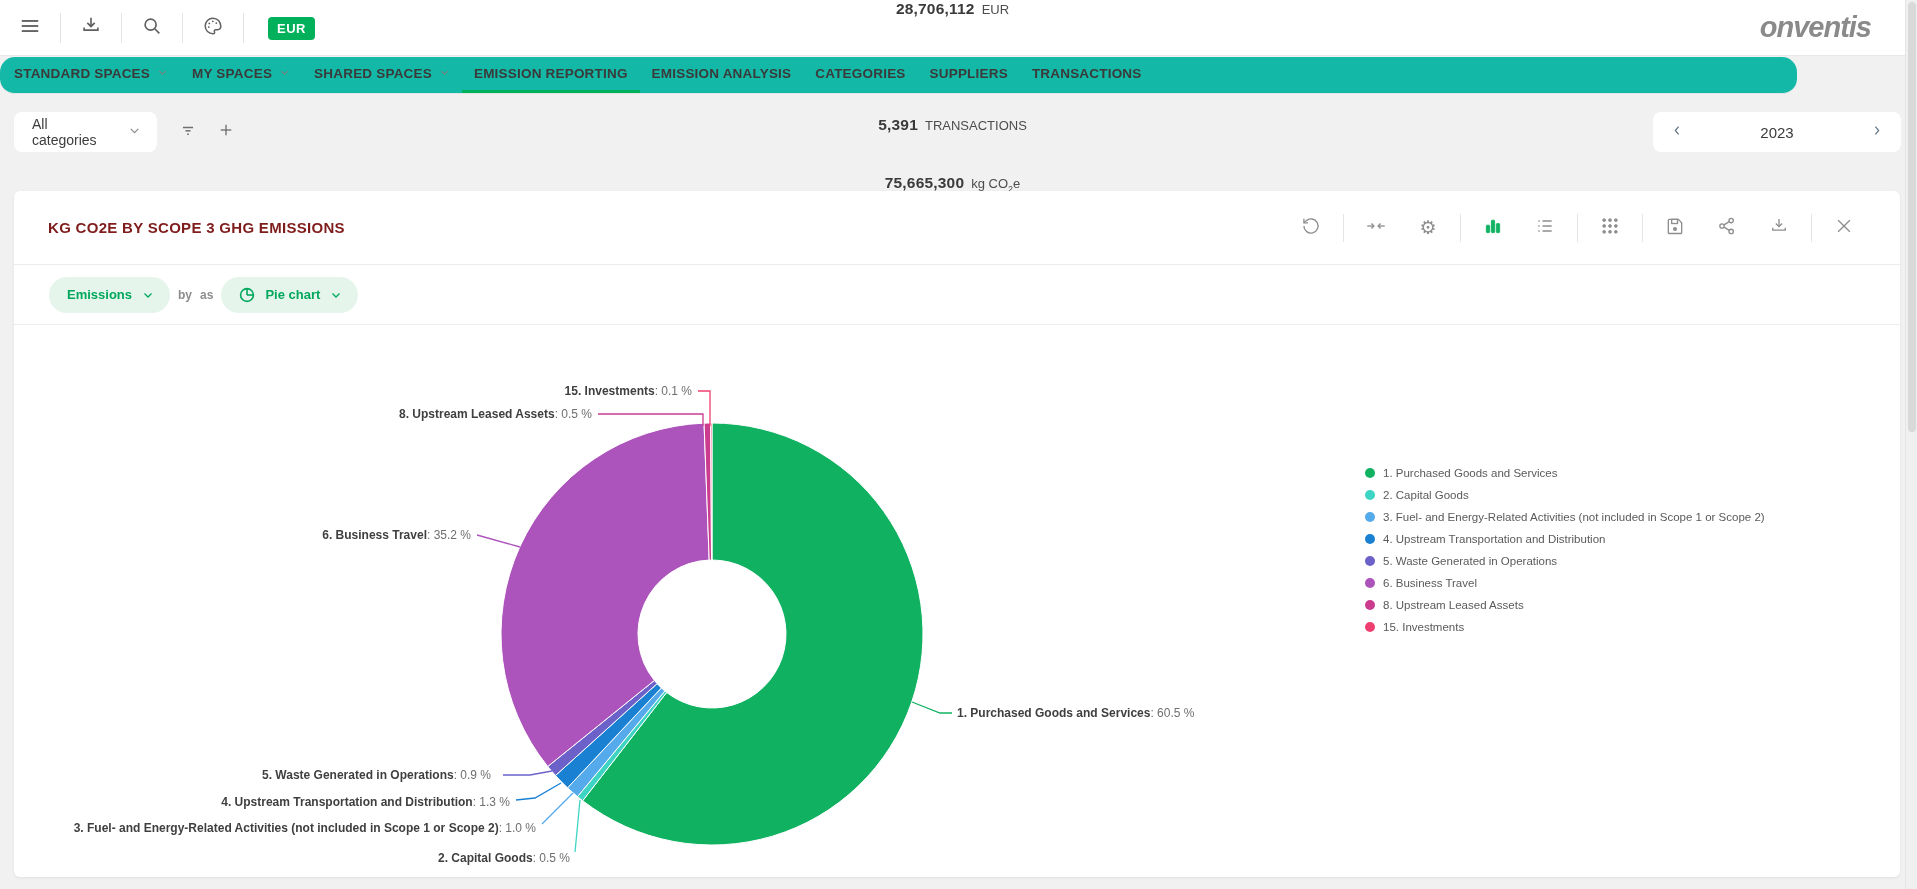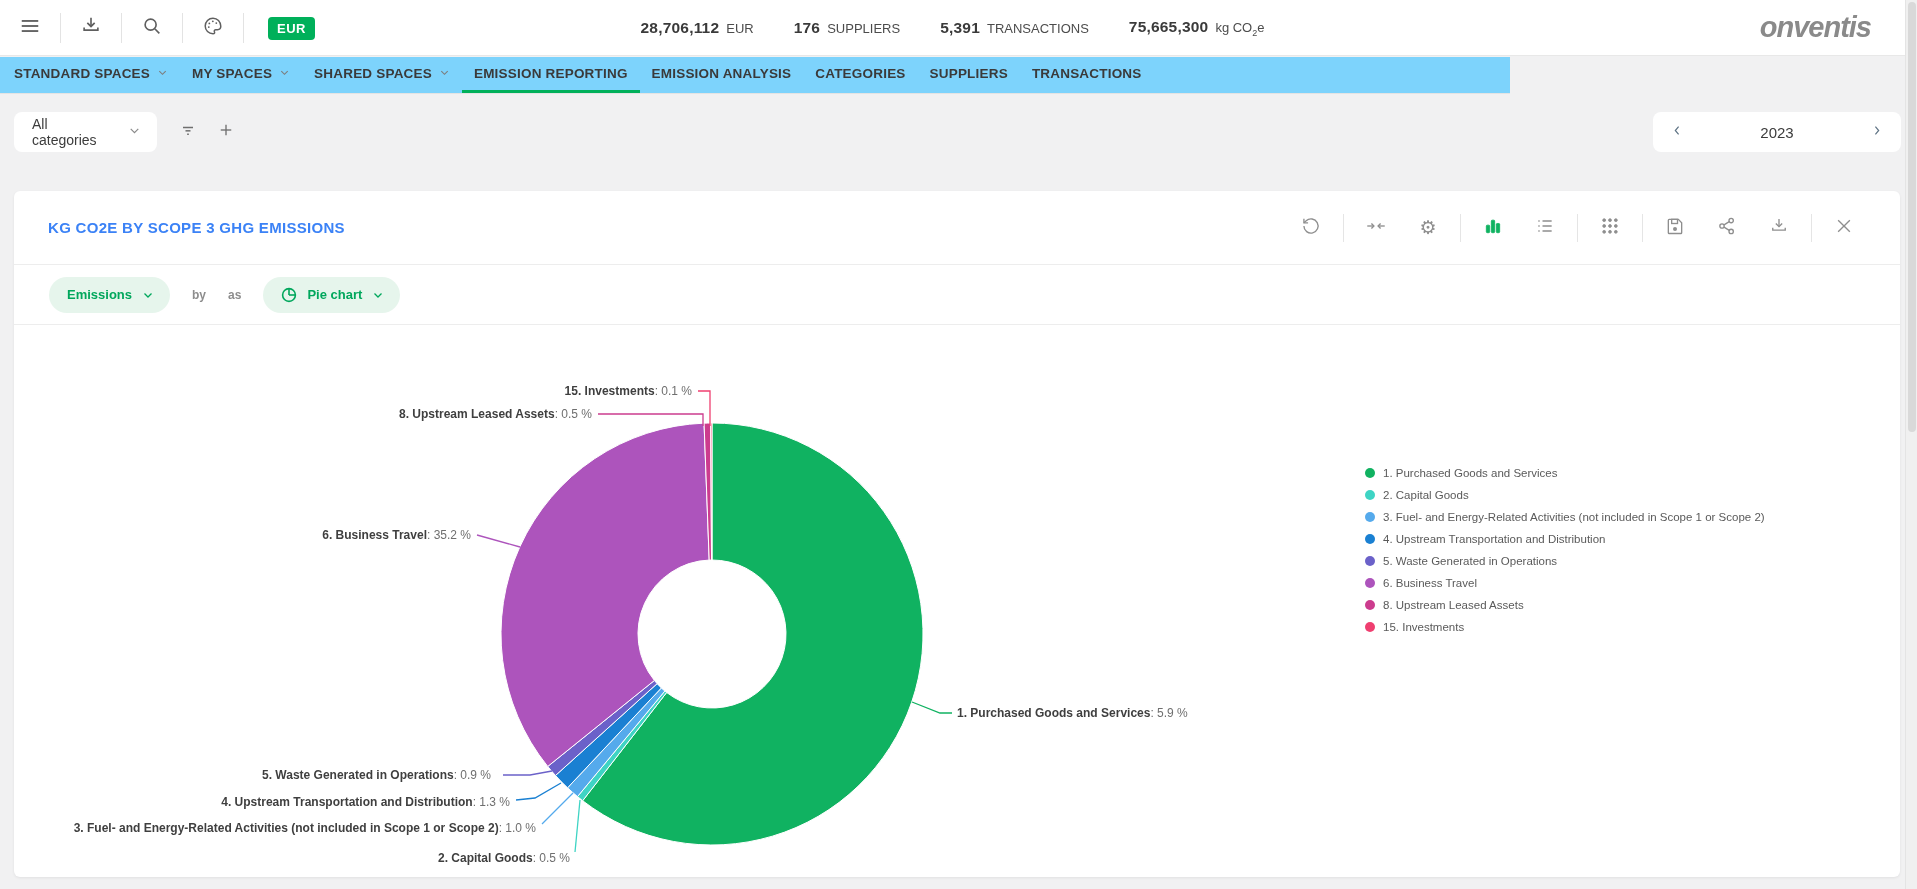--- a/index.html
+++ b/index.html
@@ -9,31 +9,31 @@
   
   .topbar { position:absolute; top:0; left:0; width:1905px; height:56px; background:#fff;
     border-bottom:1px solid #e8e8e8; }
   .topbar-icons { position:absolute; left:0; top:0; height:56px; display:flex; align-items:center; }
   .tb-icon { width:60px; display:flex; justify-content:center; align-items:center; cursor:pointer; }
   .tb-icon svg { stroke:#5f5f5f; }
   .tb-divider { width:1px; height:30px; background:#e3e3e3; }
   .eur-badge { margin-left:24px; color:#fff; font-size:13px; font-weight:700; letter-spacing:.5px;
     padding:4px 9px; border-radius:4px; }
   .stats { position:absolute; left:50%; top:0; transform:translateX(-50%); height:56px;
-    display:flex; align-items:center; gap:40px; white-space:nowrap; }
+    display:flex; align-items:center; gap:40px; white-space:nowrap;flex-direction:column; }
   .stat { display:flex; align-items:baseline; gap:7px; }
   .stat-value { font-size:15.5px; font-weight:700; color:#3a3a3a; letter-spacing:.2px; }
   .stat-label { font-size:13px; color:#4c4c4c; }
   .stat-label sub { font-size:9px; }
   .logo { position:absolute; right:34px; top:11px; font-size:29px; font-weight:700; font-style:italic;
     color:#8a8a8a; letter-spacing:-1px; }
 
   
-  .nav { position:absolute; top:57px; left:0; width:1510px; height:37px; background:#7dd3fc;
-    border-bottom:1px solid #e4e4e4; display:flex; align-items:stretch; padding-left:14px; }
+  .nav { position:absolute; top:57px; left:0; width:1797px; height:37px; background:#14b8a6;
+    border-bottom:1px solid #e4e4e4; display:flex; align-items:stretch; padding-left:14px;border-radius:15px; }
   .nav-tab { display:flex; align-items:center; gap:7px; padding:0 12px; font-size:13.5px; font-weight:700;
     color:#3a3a3a; letter-spacing:.2px; cursor:pointer; border-bottom:3px solid transparent; }
   .nav-tab:first-child { padding-left:0; }
   .nav-tab.active { border-bottom-color:#00b05a; }
   .nav-tab svg { stroke:#7d7d7d; }
 
   
   .filter-row { position:absolute; top:112px; left:14px; right:16px; height:40px; display:flex; align-items:center; }
   .pill { background:#fff; border-radius:8px; height:40px; display:flex; align-items:center; cursor:pointer; }
   .cat-pill { padding:0 16px 0 18px; gap:16px; width:143px; justify-content:space-between; }
@@ -42,30 +42,30 @@
   .small-tool svg { stroke:#6f6f6f; }
   .year-pill { position:absolute; right:0; width:248px; justify-content:space-between; padding:4px 18px; }
   .year-pill .yr { font-size:15px; color:#3c3c3c; }
   .year-pill svg { stroke:#5e7384; }
 
   
   .card { position:absolute; top:191px; left:14px; width:1886px; height:686px; background:#fff;
     border-radius:6px; box-shadow:0 1px 3px rgba(0,0,0,.07); }
   .card-header { position:relative; height:74px; border-bottom:1px solid #ededed;
     display:flex; align-items:center; justify-content:space-between; padding:0 30px 0 34px; }
-  .card-title { font-size:15px; font-weight:700; color:#3b82f6; letter-spacing:.3px; }
+  .card-title { font-size:15px; font-weight:700; color:#7f1d1d; letter-spacing:.3px; }
   .toolbar { display:flex; align-items:center; gap:0; }
   .tool { width:52px; display:flex; justify-content:center; align-items:center; cursor:pointer; }
   .tool svg { stroke:#8e8e8e; }
   .tool.active svg { stroke:#10b261; }
   .tool-divider { width:1px; height:28px; background:#e5e5e5; margin:0 6px; }
   .gear-glyph { font-family:"DejaVu Sans", sans-serif; font-size:19px; color:#8e8e8e; line-height:1; }
 
   .chips-row { height:60px; border-bottom:1px solid #ededed; display:flex; align-items:center;
-    gap:22px; padding-left:35px; }
+    gap:8px; padding-left:35px; }
   .chip { background:#e6f5ec; border-radius:18px; height:36px; display:flex; align-items:center;
     gap:10px; padding:0 16px 0 18px; cursor:pointer; }
   .chip span { font-size:13px; font-weight:700; color:#00a75c; }
   .chip svg.chev { stroke:#00a75c; }
   .connector { font-size:12px; font-weight:700; color:#8d8d8d; }
 
   .chart-area { position:relative; width:1886px; height:551px; }
   .chart-svg { position:absolute; left:0; top:-135px; width:1886px; height:686px; }
 
   .callout { position:absolute; font-size:12px; white-space:nowrap; transform:translateY(-50%); }
@@ -358,21 +358,21 @@
       </g>
     </svg>
 
     <div class="callout" style="right:1208px; top:66px;"><b>15. Investments</b><i>: 0.1 %</i></div>
     <div class="callout" style="right:1308px; top:89px;"><b>8. Upstream Leased Assets</b><i>: 0.5 %</i></div>
     <div class="callout" style="right:1429px; top:210px;"><b>6. Business Travel</b><i>: 35.2 %</i></div>
     <div class="callout" style="right:1409px; top:450px;"><b>5. Waste Generated in Operations</b><i>: 0.9 %</i></div>
     <div class="callout" style="right:1390px; top:477px;"><b>4. Upstream Transportation and Distribution</b><i>: 1.3 %</i></div>
     <div class="callout" style="right:1364px; top:503px;"><b>3. Fuel- and Energy-Related Activities (not included in Scope 1 or Scope 2)</b><i>: 1.0 %</i></div>
     <div class="callout" style="right:1330px; top:533px;"><b>2. Capital Goods</b><i>: 0.5 %</i></div>
-    <div class="callout" style="left:943px;  top:388px;"><b>1. Purchased Goods and Services</b><i>: 5.9 %</i></div>
+    <div class="callout" style="left:943px;  top:388px;"><b>1. Purchased Goods and Services</b><i>: 60.5 %</i></div>
 
     <div class="legend">
       <div class="legend-item">
           <span class="legend-dot" style="background: rgb(16, 178, 97);"></span>
           <span class="legend-label">1. Purchased Goods and Services</span>
         </div>
       <div class="legend-item">
           <span class="legend-dot" style="background: rgb(62, 212, 196);"></span>
           <span class="legend-label">2. Capital Goods</span>
         </div>

